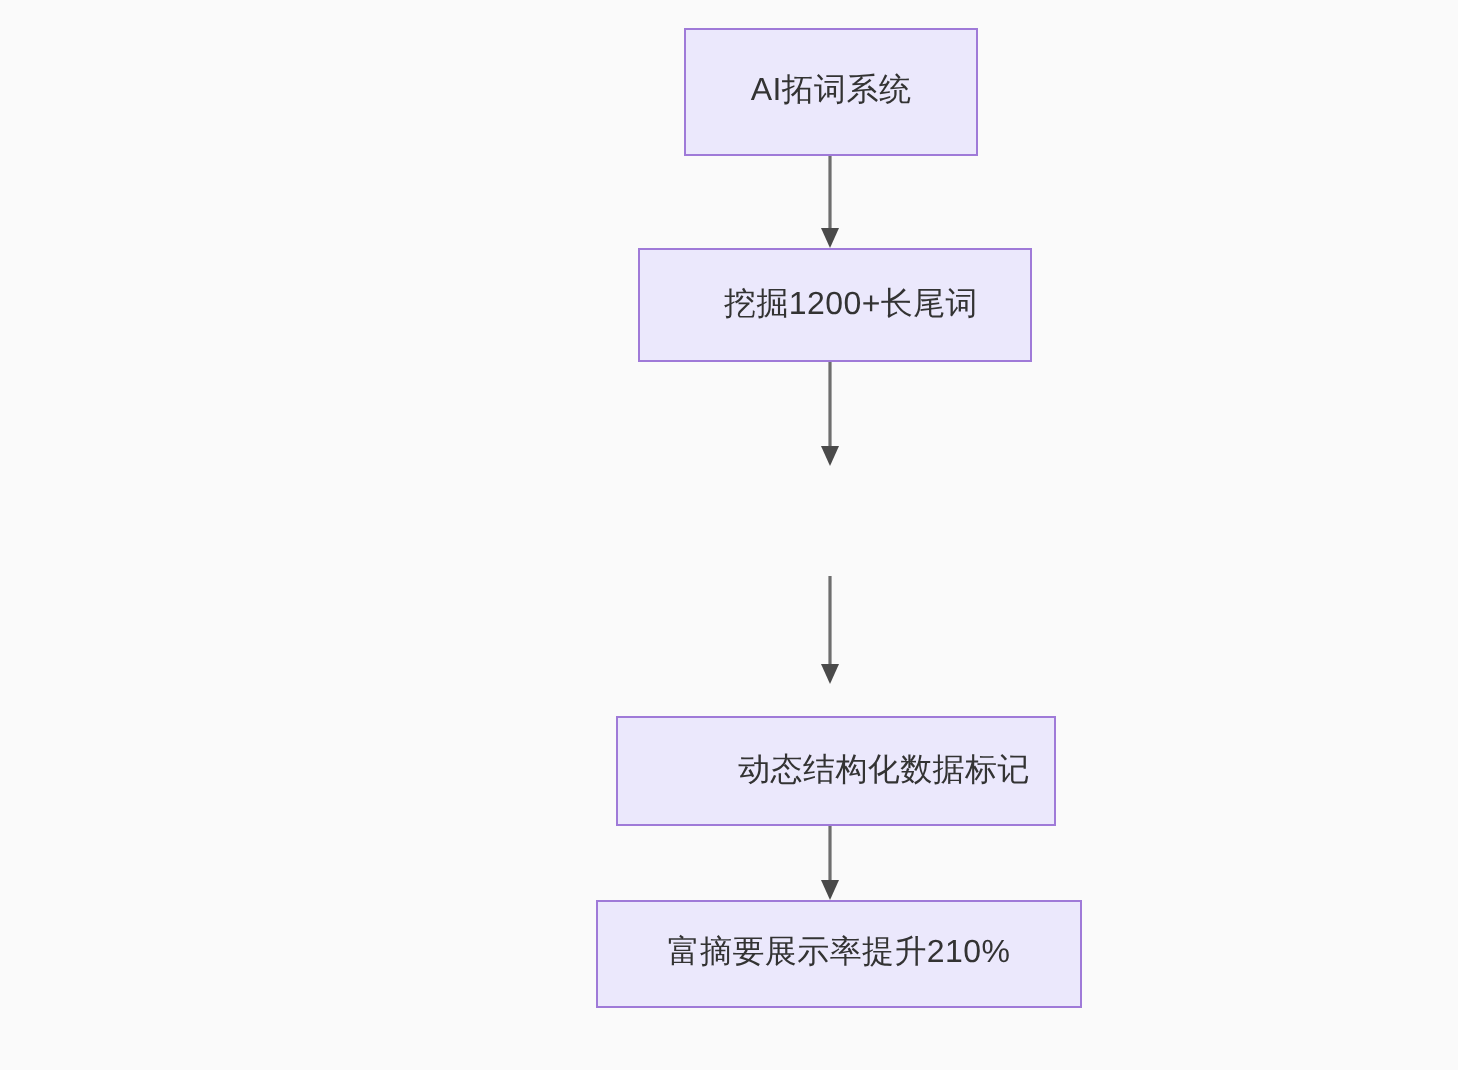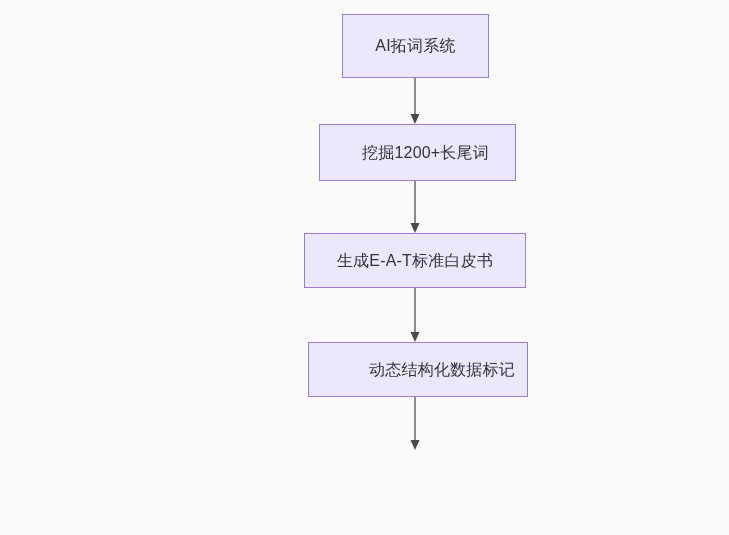--- a/index.html
+++ b/index.html
@@ -77,22 +77,22 @@
   </svg>
 
   <div class="node-box" style="left:298px; top:14px; width:147px; height:64px;">
     <span class="node-label">AI拓词系统</span>
   </div>
 
   <div class="node-box" style="left:275px; top:124px; width:197px; height:57px;padding-left:16px;">
     <span class="node-label">挖掘1200+长尾词</span>
   </div>
 
-  <div class="node-box" style="left:260px; top:233px; width:222px; height:55px;">
-    <span class="node-label">生成E-A-T标准白皮书</span>
-  </div>
 
-  <div class="node-box" style="left:264px; top:342px; width:220px; height:55px;padding-left:48px;">
+  <div class="node-box" style="left:264px; top:358px; width:220px; height:55px;padding-left:48px;">
     <span class="node-label">动态结构化数据标记</span>
   </div>
 
+  <div class="node-box" style="left:254px; top:450px; width:243px; height:54px;">
+    <span class="node-label">富摘要展示率提升210%</span>
+  </div>
 
 </div>
 
 </body></html>

